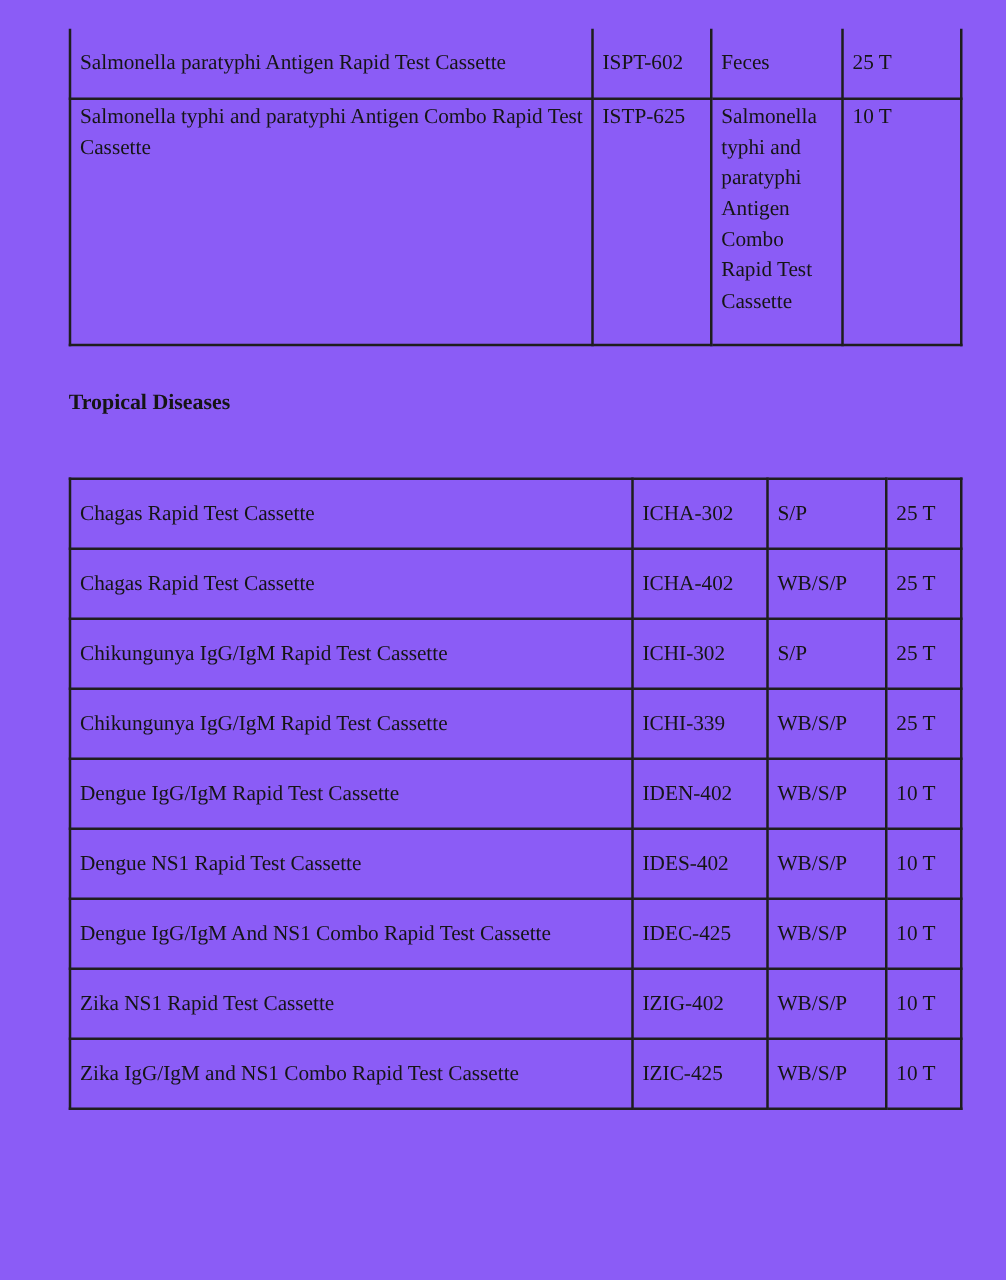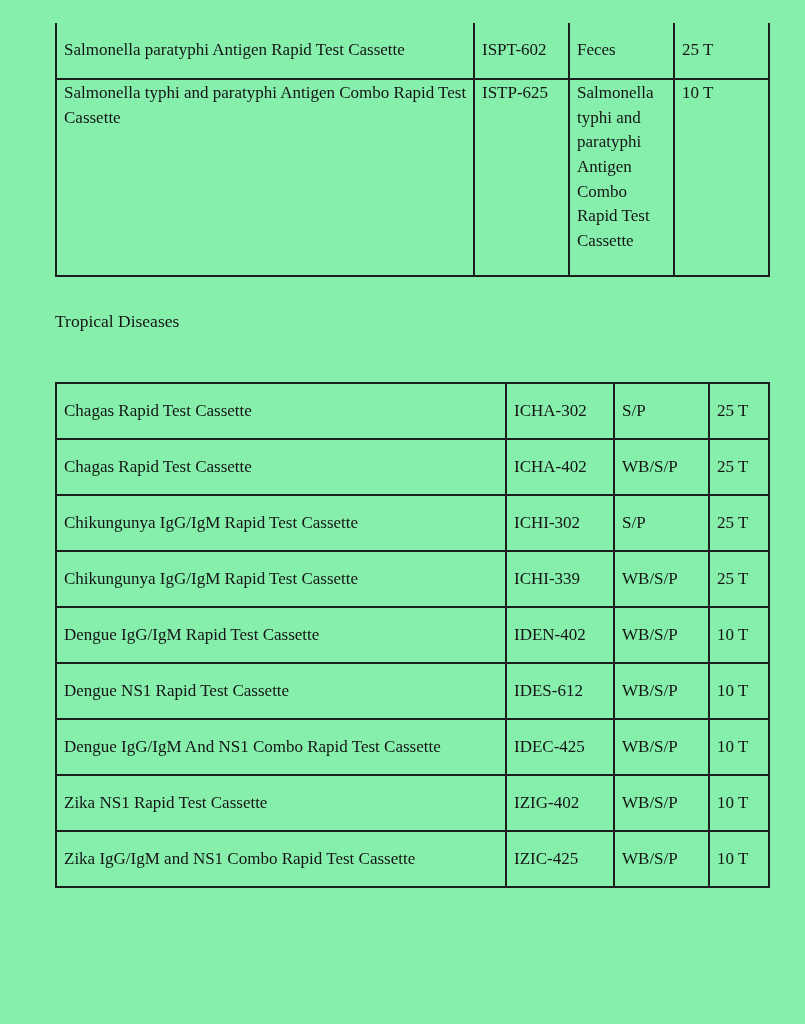--- a/index.html
+++ b/index.html
@@ -1,20 +1,20 @@
 <!DOCTYPE html>
 <html><head>
 <meta charset="utf-8">
 <style>
   html, body { margin: 0; padding: 0; background: #ffffff; }
   .page {
     position: relative;
     width: 805px;
     height: 1024px;
-    background: #86efac;
+    background: #8b5cf6;
     font-family: "Liberation Serif", serif;
     color: #151515;
     overflow: hidden;
   }
   table.catalog {
     position: absolute;
     border-collapse: collapse;
     table-layout: fixed;
   }
   table.catalog td {
@@ -34,20 +34,21 @@
     padding-top: 1px;
     height: 192px;
   }
   .section-heading {
     position: absolute;
     left: 55px;
     top: 311px;
     font-size: 17.5px;
     line-height: 1.2;
     white-space: nowrap;
+    font-weight: bold;
   }
   #tropical-table { left: 55px; top: 382px; width: 713px; }
   #tropical-table tr { height: 56px; margin-left: 20px; }
 </style>
 </head>
 <body>
 
 <div class="page">
 
   <table class="catalog" id="enteric-table">
@@ -108,21 +109,21 @@
         <td>25 T</td>
       </tr>
       <tr>
         <td>Dengue IgG/IgM Rapid Test Cassette</td>
         <td>IDEN-402</td>
         <td>WB/S/P</td>
         <td>10 T</td>
       </tr>
       <tr>
         <td>Dengue NS1 Rapid Test Cassette</td>
-        <td>IDES-612</td>
+        <td>IDES-402</td>
         <td>WB/S/P</td>
         <td>10 T</td>
       </tr>
       <tr>
         <td>Dengue IgG/IgM And NS1 Combo Rapid Test Cassette</td>
         <td>IDEC-425</td>
         <td>WB/S/P</td>
         <td>10 T</td>
       </tr>
       <tr>

